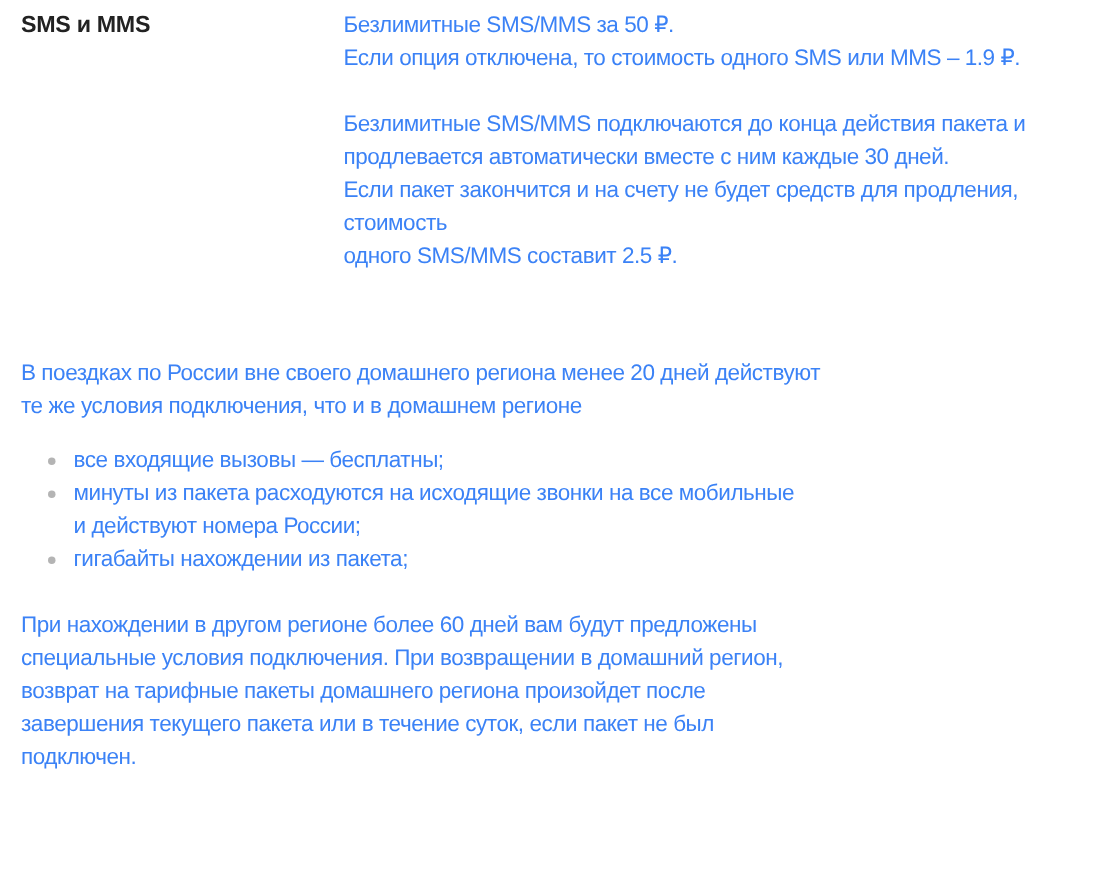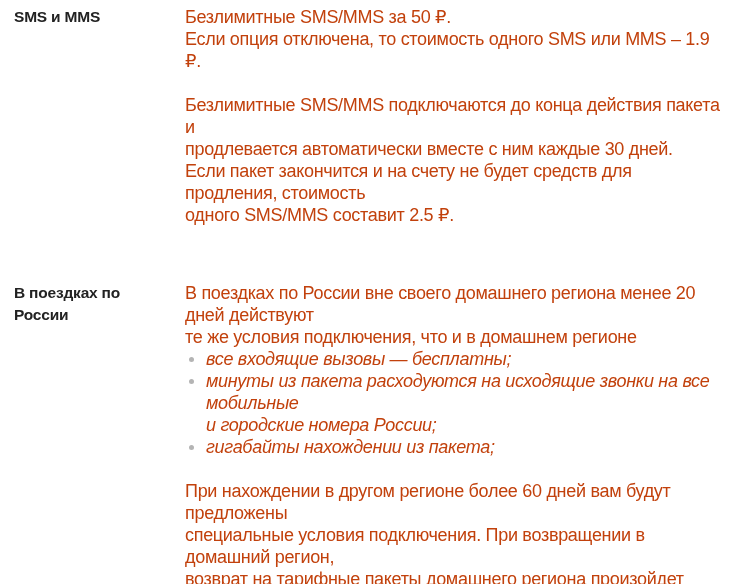--- a/index.html
+++ b/index.html
@@ -15,54 +15,54 @@
     -webkit-font-smoothing: antialiased;
   }
   .page {
     box-sizing: border-box;
     width: 741px;
     padding: 6px 16px 0 14px;
   }
   .section-row {
     display: flex;
     align-items: flex-start;
+    gap: 44px;
   }
   .section-row + .section-row {
     margin-top: 56px;
   }
   .section-label {
     flex: 0 0 171px;
     box-sizing: border-box;
     padding-right: 10px;
     font-size: 15.5px;
     line-height: 22px;
     font-weight: 700;
     color: #222222;
     letter-spacing: -0.2px;
   }
   .section-content {
     flex: 1 1 auto;
     min-width: 0;
-    font-size: 18px;
+    font-size: 15px;
     line-height: 22px;
-    color: #c2410c;
+    color: #3b82f6;
     letter-spacing: -0.3px;
   }
   .para {
     margin: 0;
     white-space: pre-line;
   }
   .para + .para {
     margin-top: 22px;
   }
   .bullet-list {
     list-style: none;
-    margin: 0;
+    margin: 14px;
     padding: 0;
-    font-style: italic;
   }
   .bullet-item {
     display: flex;
     align-items: flex-start;
   }
   .bullet-dot {
     flex: 0 0 auto;
     width: 5px;
     height: 5px;
     border-radius: 50%;
@@ -89,33 +89,32 @@
       <p class="para">Безлимитные SMS/MMS за 50 ₽.
 Если опция отключена, то стоимость одного SMS или MMS – 1.9 ₽.</p>
       <p class="para">Безлимитные SMS/MMS подключаются до конца действия пакета и
 продлевается автоматически вместе с ним каждые 30 дней.
 Если пакет закончится и на счету не будет средств для продления, стоимость
 одного SMS/MMS составит 2.5 ₽.</p>
     </div>
   </div>
 
   <div class="section-row">
-    <div class="section-label">В поездках по России</div>
     <div class="section-content">
       <p class="para">В поездках по России вне своего домашнего региона менее 20 дней действуют
 те же условия подключения, что и в домашнем регионе</p>
       <ul class="bullet-list">
         <li class="bullet-item">
           <span class="bullet-dot"></span>
           <span class="bullet-text">все входящие вызовы — бесплатны;</span>
         </li>
         <li class="bullet-item">
           <span class="bullet-dot"></span>
           <span class="bullet-text">минуты из пакета расходуются на исходящие звонки на все мобильные
-и городские номера России;</span>
+и действуют номера России;</span>
         </li>
         <li class="bullet-item">
           <span class="bullet-dot"></span>
           <span class="bullet-text">гигабайты нахождении из пакета;</span>
         </li>
       </ul>
       <p class="para outro">При нахождении в другом регионе более 60 дней вам будут предложены
 специальные условия подключения. При возвращении в домашний регион,
 возврат на тарифные пакеты домашнего региона произойдет после
 завершения текущего пакета или в течение суток, если пакет не был

